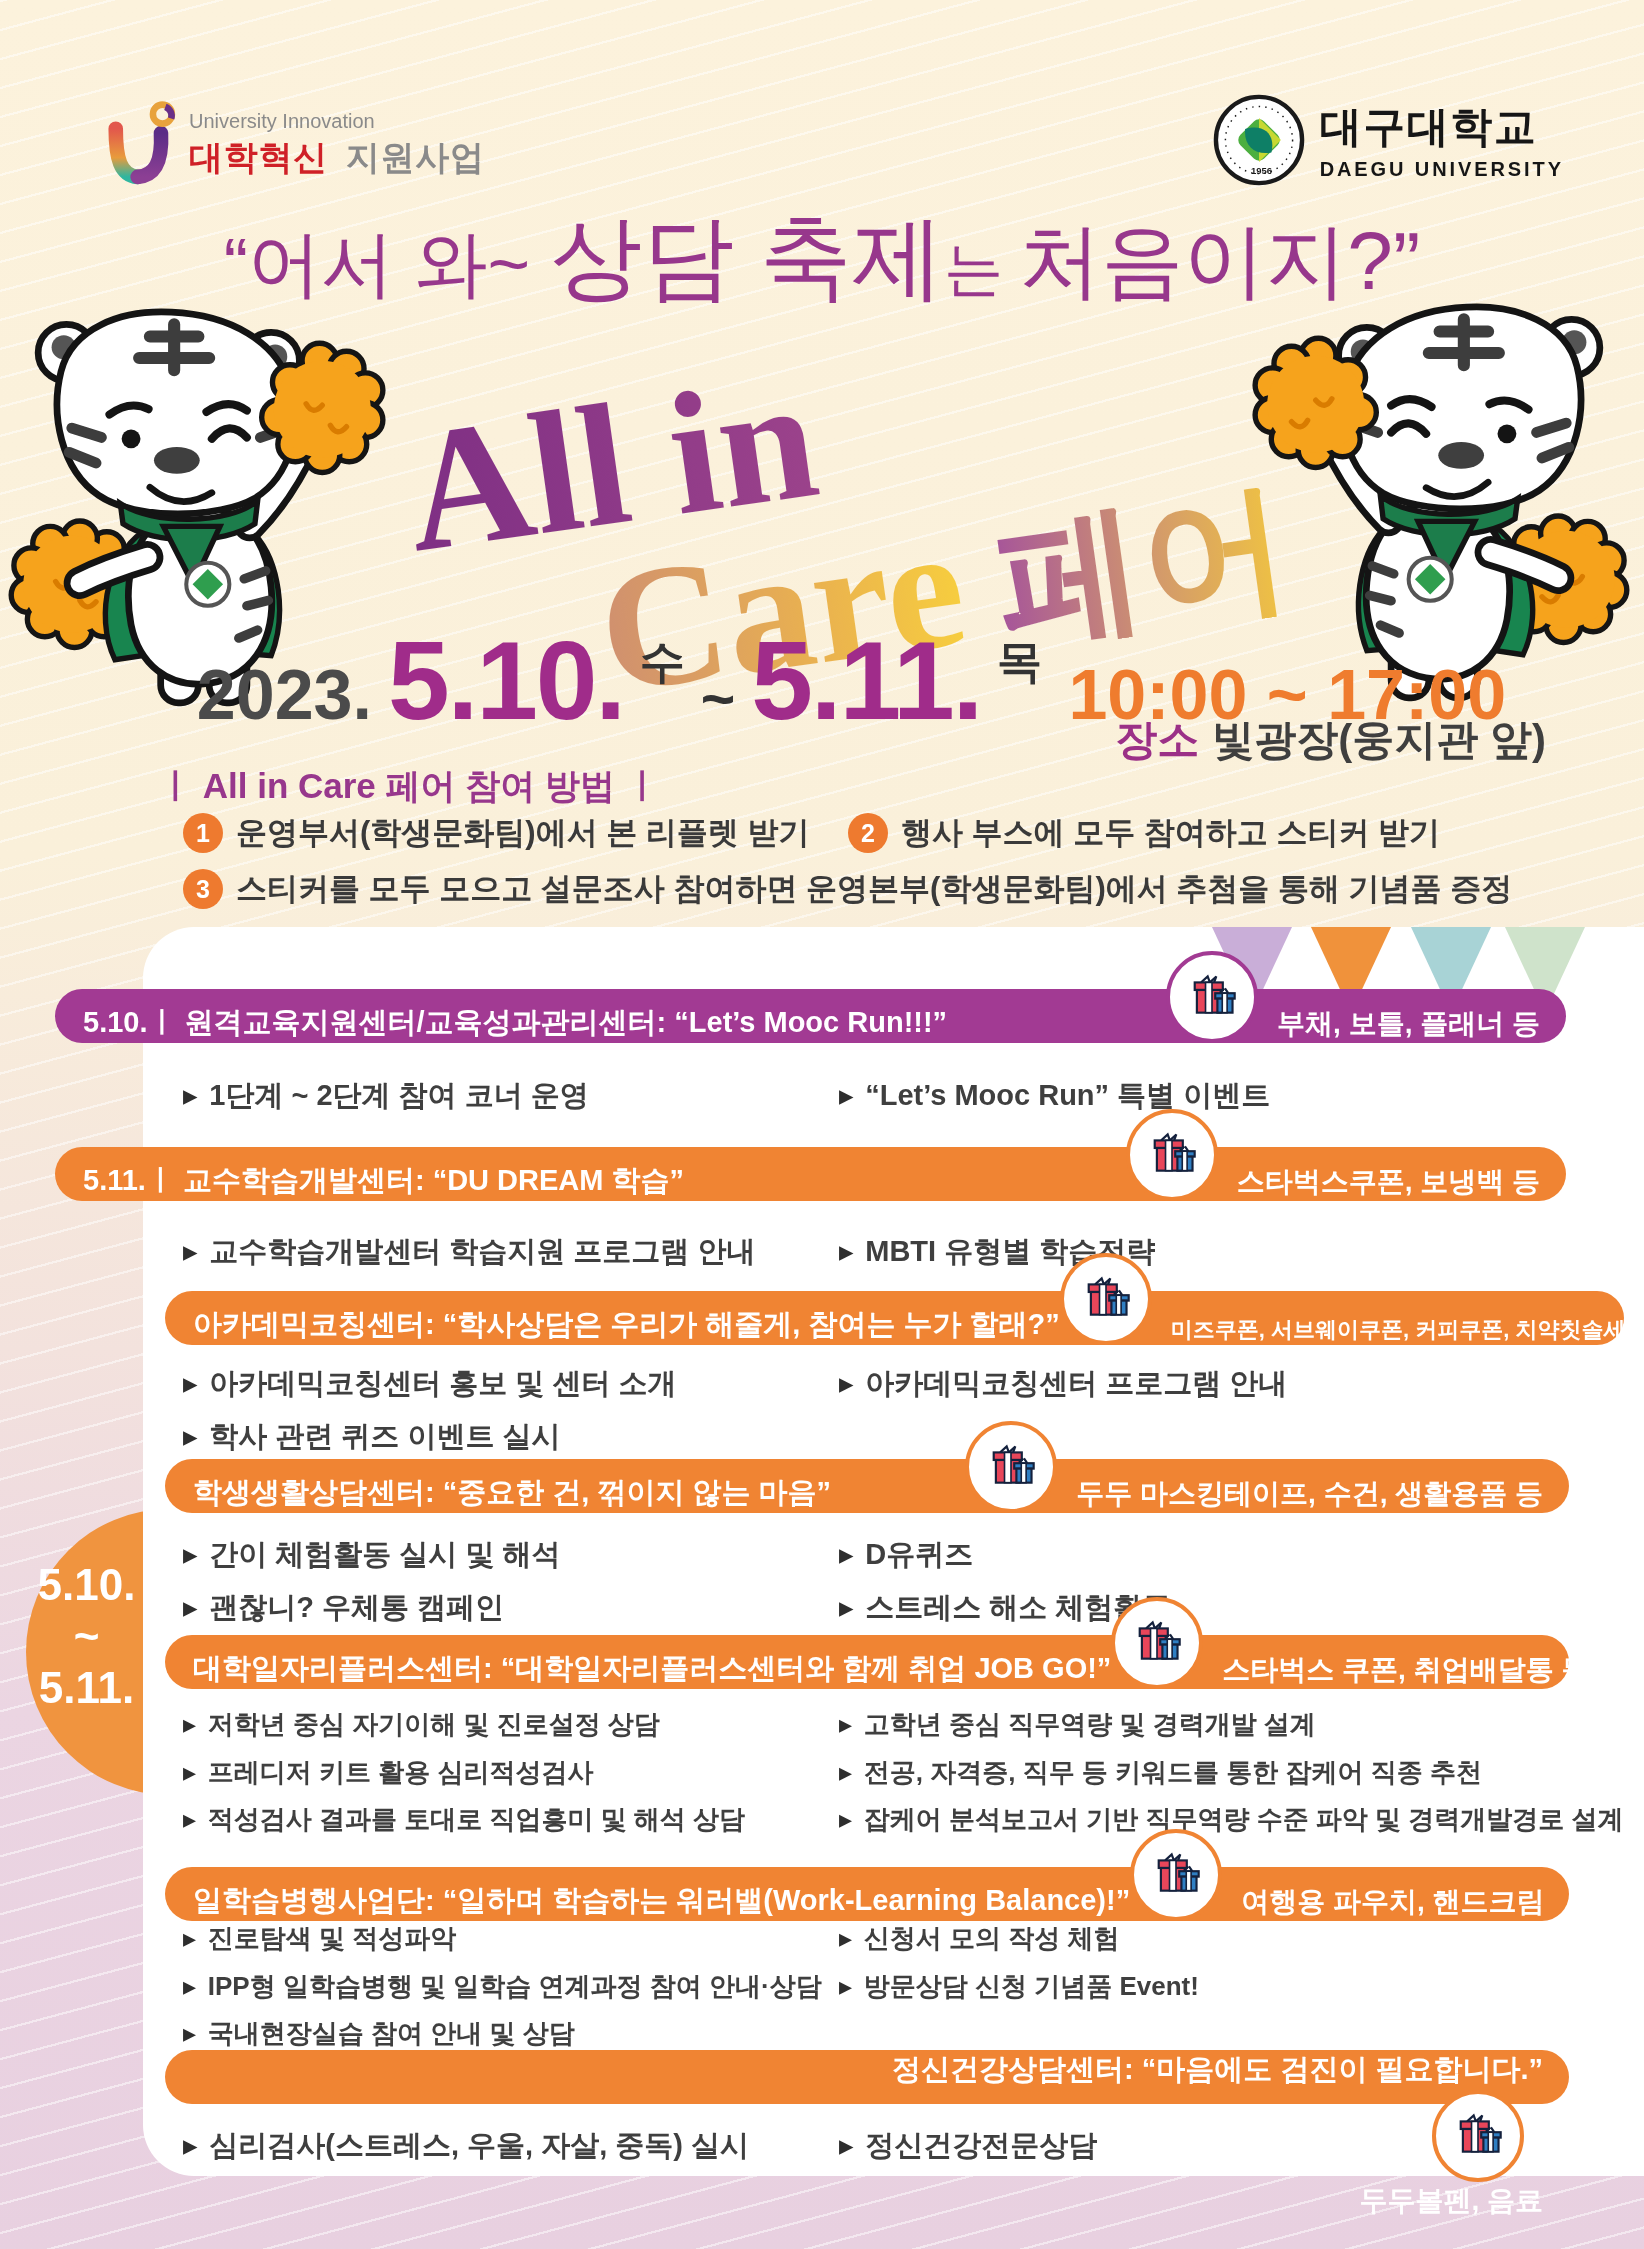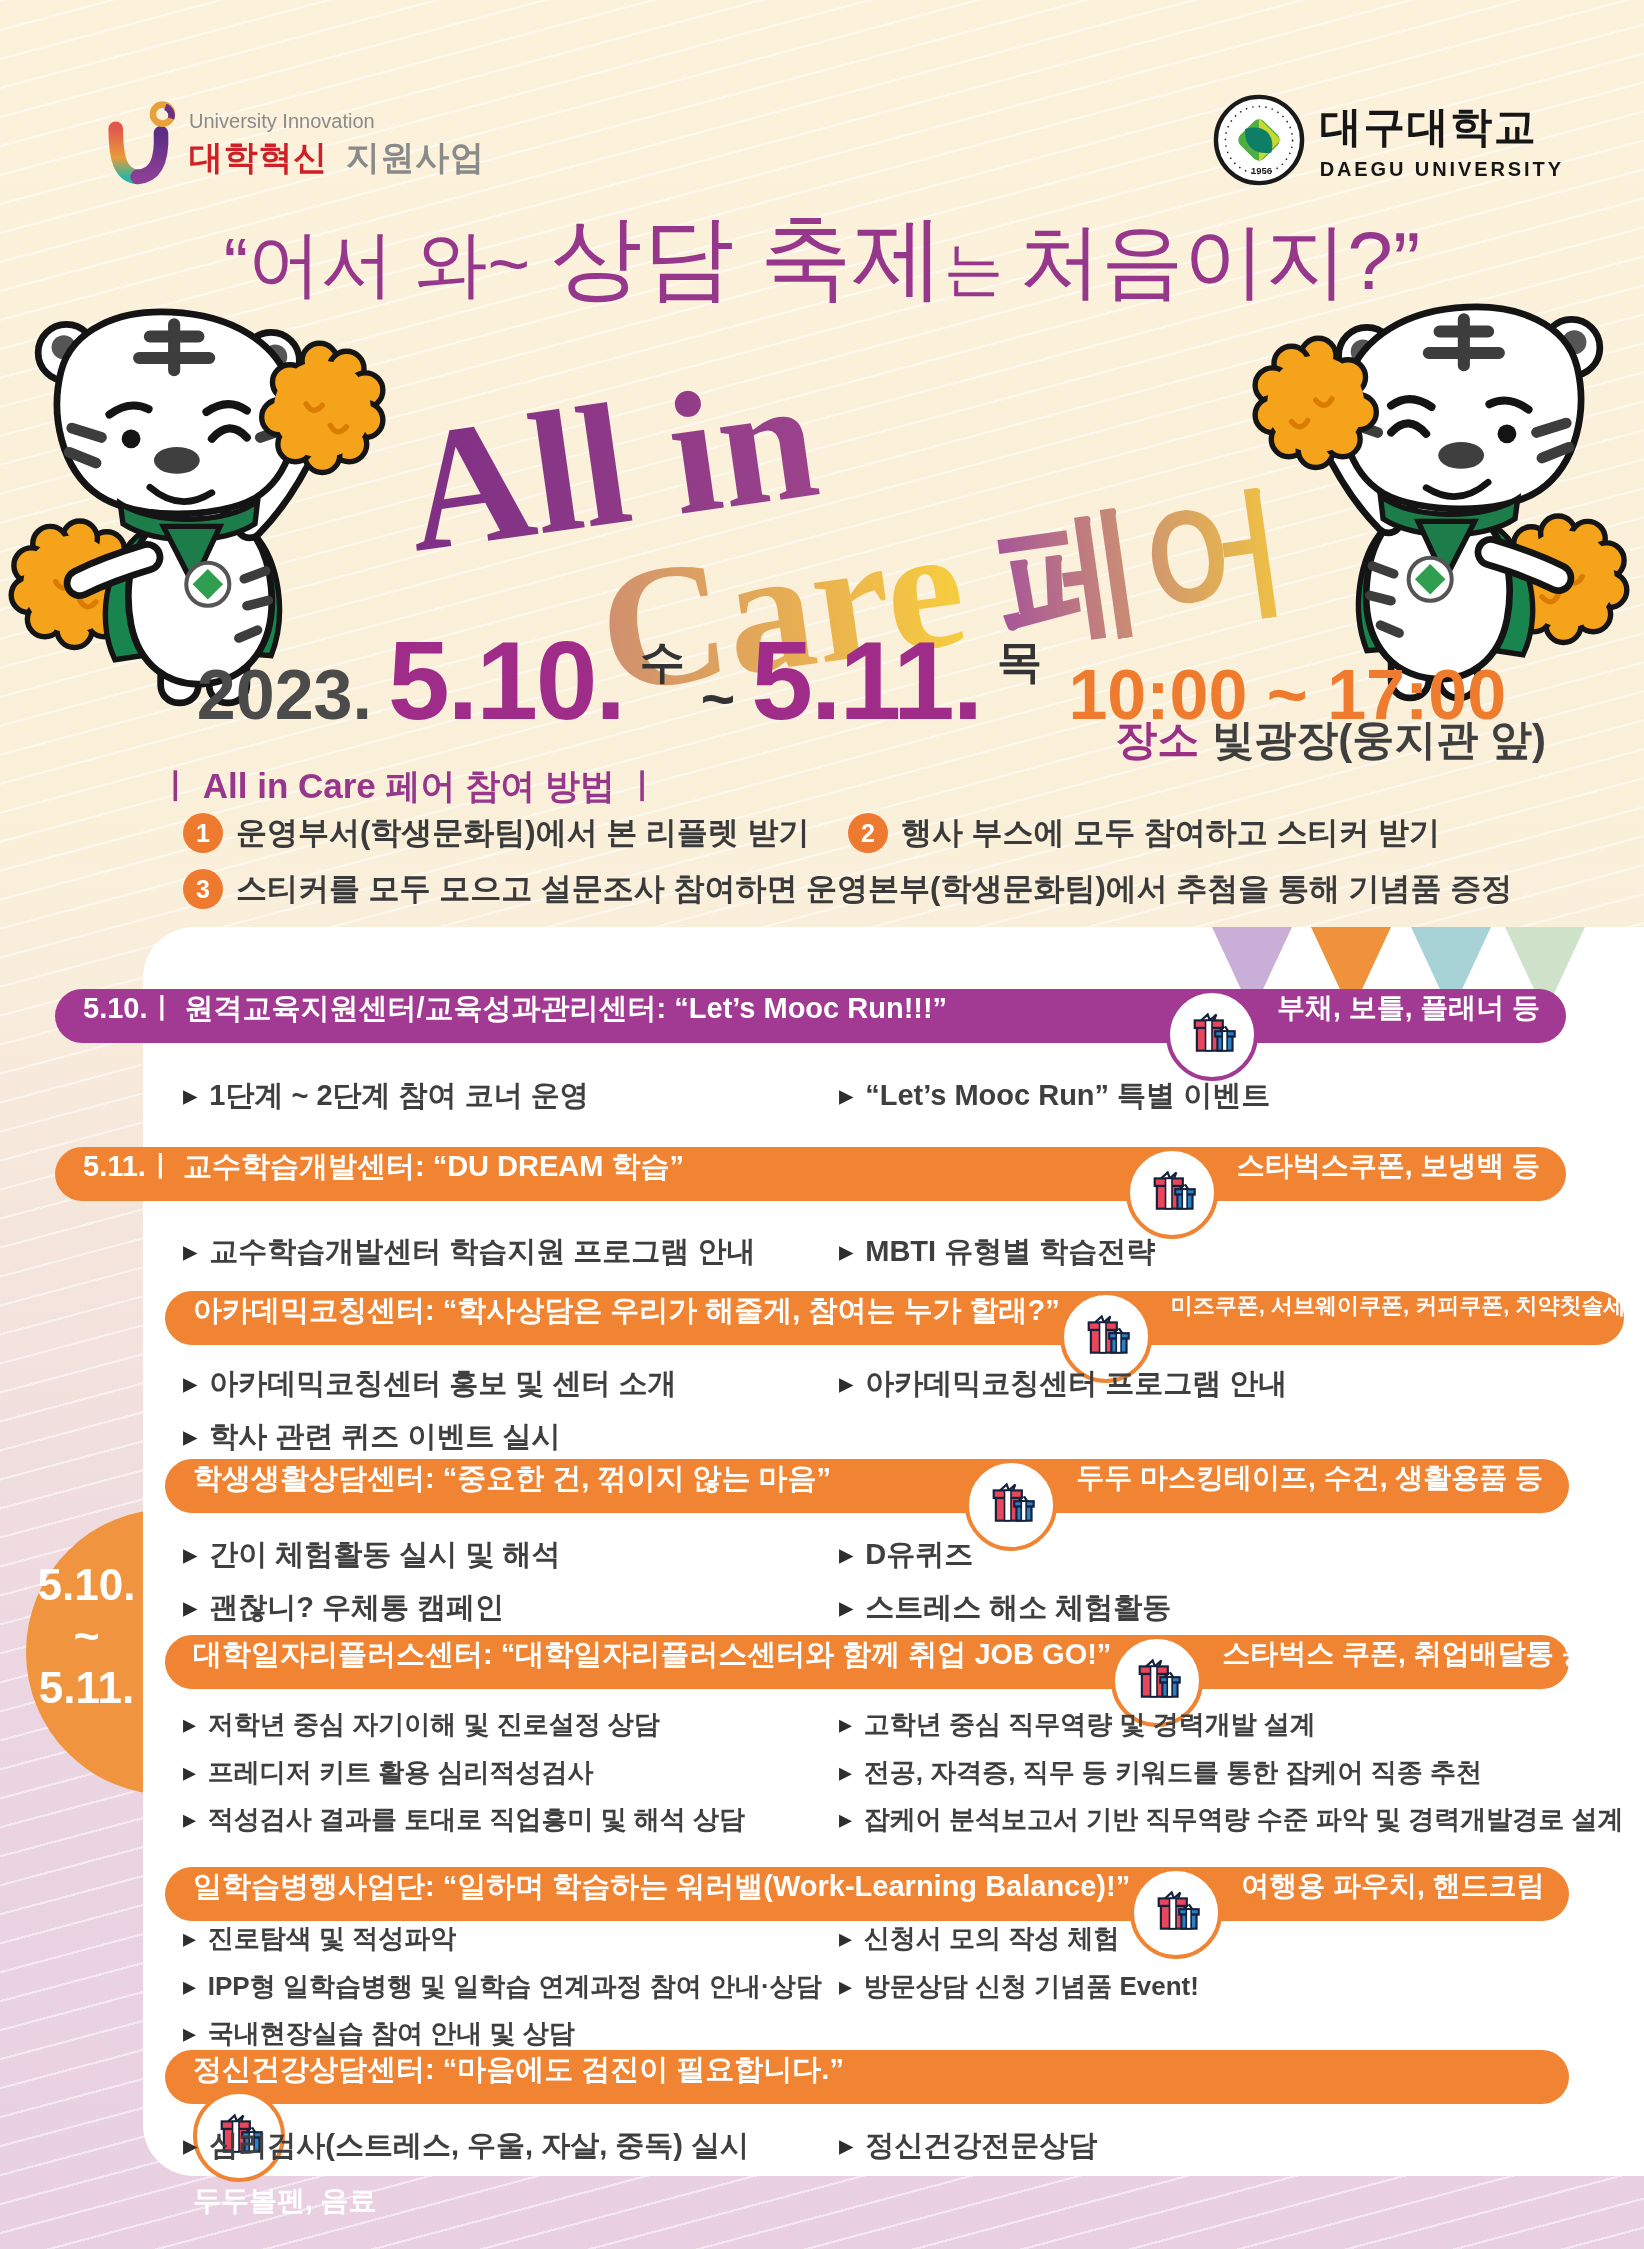--- a/index.html
+++ b/index.html
@@ -68,21 +68,21 @@
   
   .date-circle{position:absolute;left:26px;top:1509px;width:286px;height:286px;border-radius:50%;
                background:#f0943f;z-index:1;}
   .date-circle-text{position:absolute;left:28px;top:1559px;width:117px;text-align:center;z-index:1;
                color:#fff;font-weight:bold;font-size:44px;line-height:1.17;}
   .card{position:absolute;left:143px;top:927px;width:1501px;height:1249px;background:#fff;
         border-radius:51px 0 0 51px;z-index:2;}
   .tri{position:absolute;top:927px;width:0;height:0;z-index:3;
        border-left:40px solid transparent;border-right:40px solid transparent;}
   
-  .banner{position:absolute;z-index:4;height:54px;border-radius:29px;display:flex;align-items:flex-start;
+  .banner{position:absolute;z-index:4;height:54px;border-radius:29px;display:flex;align-items:flex-end;
           padding:0 26px 0 28px;color:#fff;font-weight:bold;box-sizing:border-box;}
   .banner .btitle{font-size:29px;white-space:nowrap;}
   .banner .spacer{flex:1;}
   .gift-wrap{width:92px;height:92px;border-radius:50%;background:#fff;box-sizing:border-box;
              display:flex;align-items:center;justify-content:center;flex:0 0 92px;margin-right:19px;}
   .banner .prize{font-size:28px;white-space:nowrap;}
   .banner .prize.small{font-size:22px;}
   .bullets{position:absolute;z-index:4;display:flex;flex-direction:column;gap:12.5px;}
   .bullet{display:flex;align-items:baseline;gap:11.7px;white-space:nowrap;font-weight:bold;color:#3f3f3f;}
   .bullet .mk{color:#2e2e2e;}

